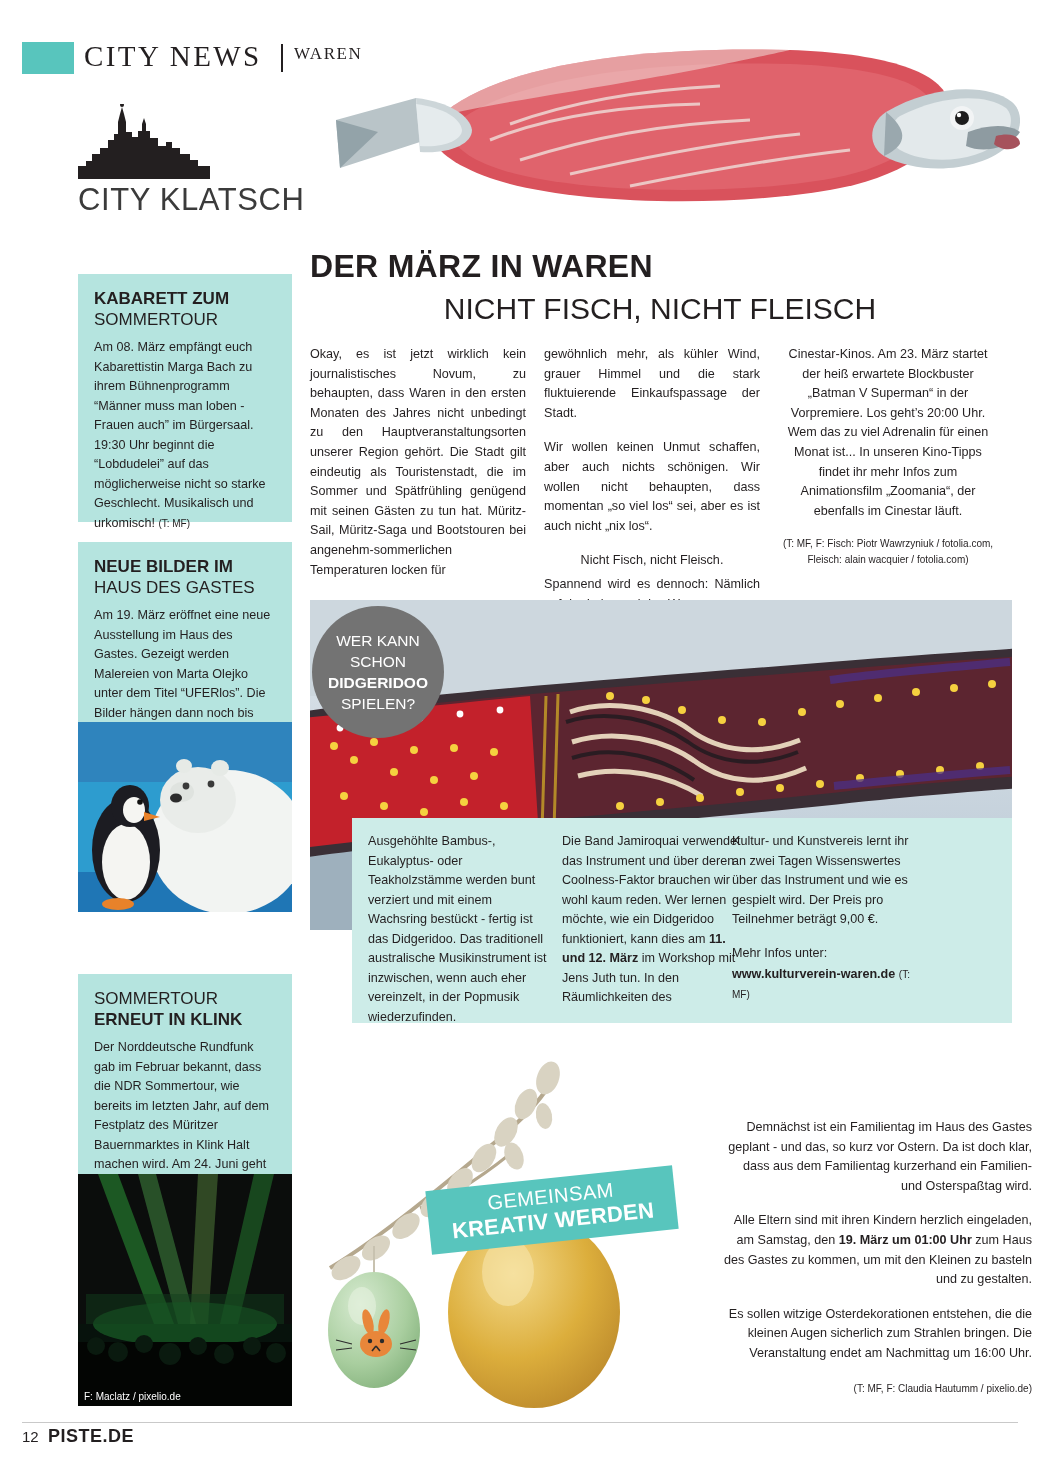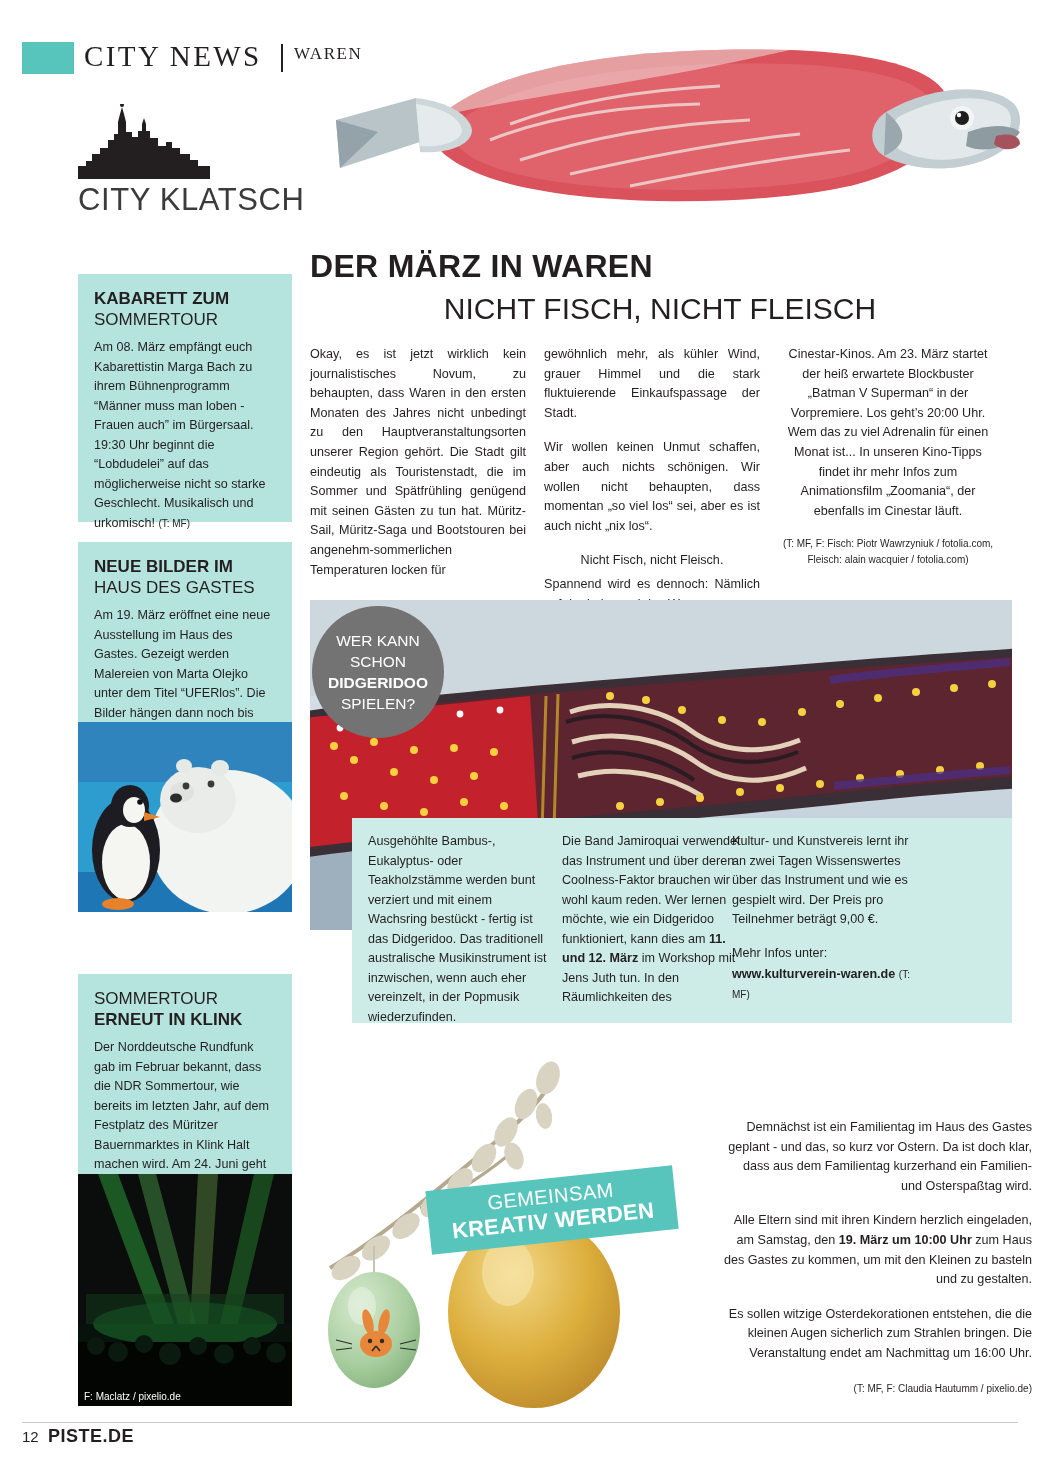--- a/index.html
+++ b/index.html
@@ -487,21 +487,21 @@
     </svg>
   </div>
 
   <div class="easter-banner">
     <div class="l1">GEMEINSAM</div>
     <div class="l2">KREATIV WERDEN</div>
   </div>
 
   <div class="easter-text">
     <p>Demnächst ist ein Familientag im Haus des Gastes geplant - und das, so kurz vor Ostern. Da ist doch klar, dass aus dem Familientag kurzerhand ein Familien- und Osterspaßtag wird.</p>
-    <p><span>Alle Eltern sind mit ihren Kindern herzlich eingeladen, am Samstag, den </span><b>19. März um 10:00 Uhr</b><span> zum Haus des Gastes zu kommen, um mit den Kleinen zu basteln und zu gestalten.</span></p>
+    <p><span>Alle Eltern sind mit ihren Kindern herzlich eingeladen, am Samstag, den </span><b>19. März um 01:00 Uhr</b><span> zum Haus des Gastes zu kommen, um mit den Kleinen zu basteln und zu gestalten.</span></p>
     <p>Es sollen witzige Osterdekorationen entstehen, die die kleinen Augen sicherlich zum Strahlen bringen. Die Veranstaltung endet am Nachmittag um 16:00 Uhr.</p>
     <p class="credit">(T: MF, F: Claudia Hautumm / pixelio.de)</p>
   </div>
 
   <div class="footer-rule"></div>
   <div class="footer-pg">12</div>
   <div class="footer-brand">PISTE.DE</div>
 
 </div>
 

